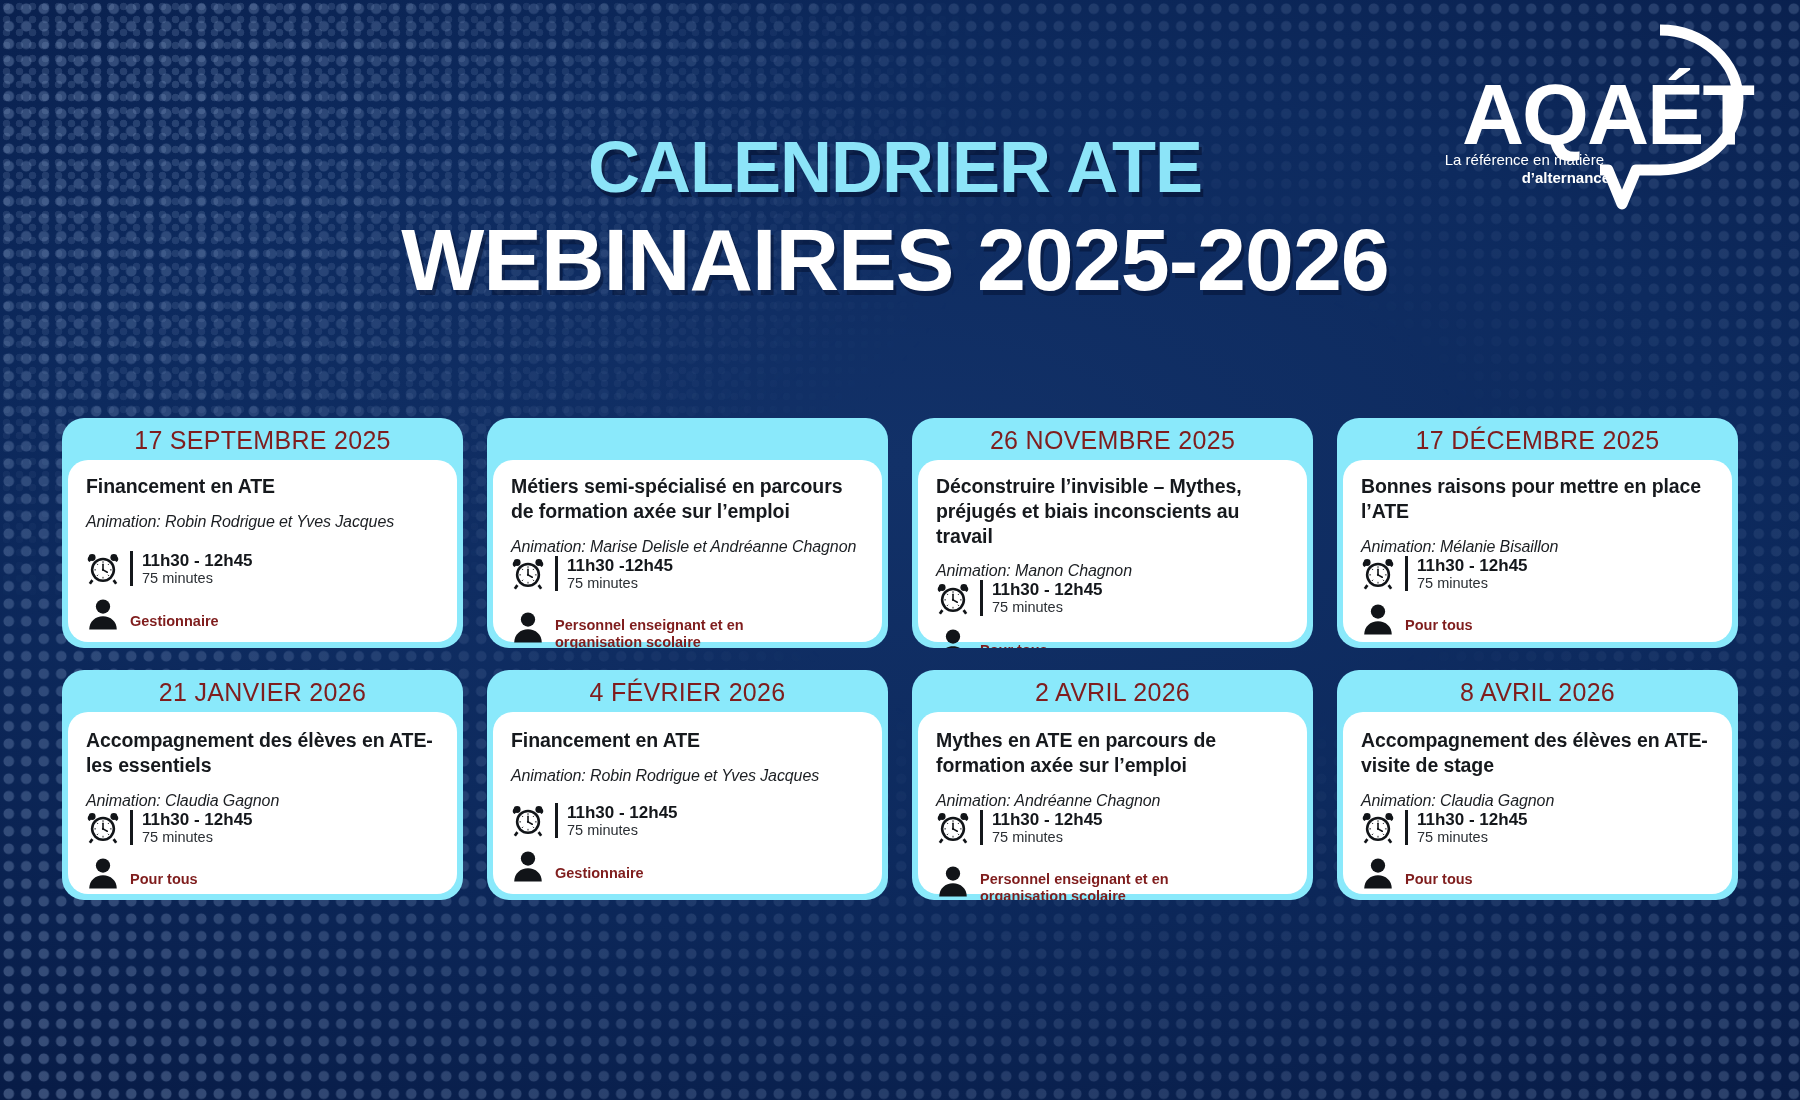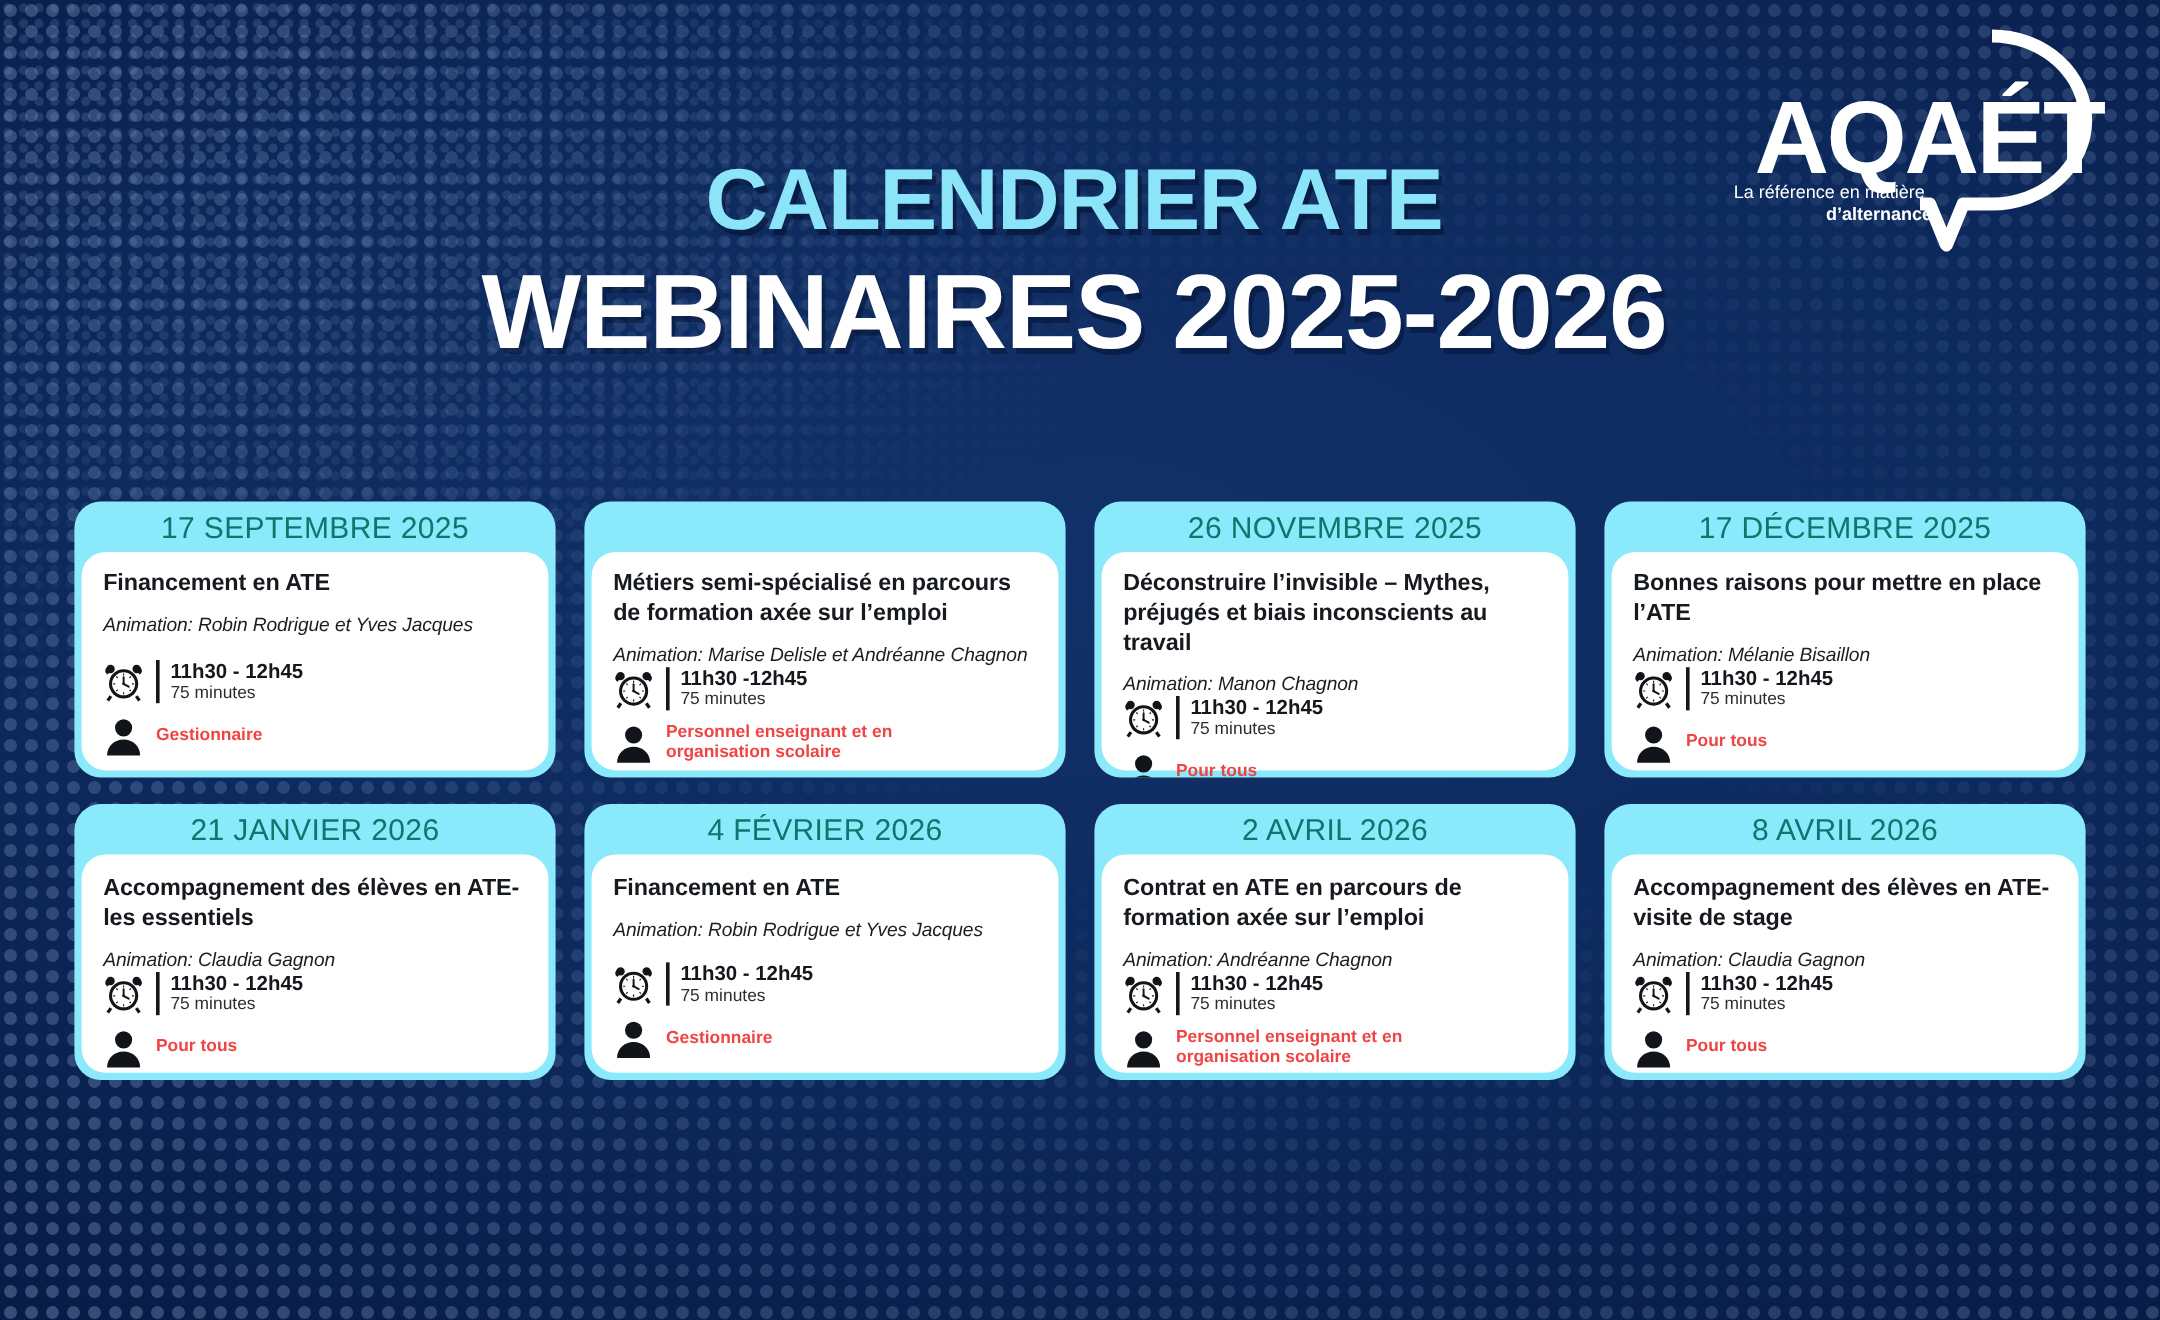--- a/index.html
+++ b/index.html
@@ -101,21 +101,21 @@
     background: #8ae9fb;
     border-radius: 22px;
     overflow: hidden;
   }
 
   .card-date {
     height: 44px;
     line-height: 44px;
     text-align: center;
     font-size: 25px;
-    color: #0f766e;
+    color: #7f1d1d;
     font-weight: 400;
     letter-spacing: 0.3px;
   }
 
   .card-body {
     position: absolute;
     left: 6px;
     right: 6px;
     top: 42px;
     bottom: 6px;
@@ -173,23 +173,24 @@
     color: #14171b;
     white-space: pre;
   }
   .time-dur {
     font-size: 14.5px;
     color: #2a2e33;
   }
   .audience-text {
     font-size: 14.5px;
     font-weight: bold;
-    color: #ef4444;
+    color: #7f1d1d;
     line-height: 1.16;
     max-width: 230px;
+    margin-top: 16px;
   }
 
   
   .grid .card.r2 .card-body { padding-top: 16px; }
 </style>
 </head>
 <body>
 
 <div id="poster">
 
@@ -532,21 +533,21 @@
           </span>
           <span class="audience-text">Gestionnaire</span>
         </div>
       </div>
     </div>
   </div>
 
   <div class="card r2">
     <div class="card-date">2 AVRIL 2026</div>
     <div class="card-body">
-      <div class="card-title">Contrat en ATE en parcours de formation axée sur l’emploi</div>
+      <div class="card-title">Mythes en ATE en parcours de formation axée sur l’emploi</div>
       <div class="card-animation">Animation: Andréanne Chagnon</div>
       <div class="meta">
         <div class="meta-row time">
           <span class="icon">
             <svg viewBox="0 0 40 40" xmlns="http://www.w3.org/2000/svg" aria-hidden="true">
               <g fill="#111418">
                 <path d="M7.5 6.2c-2.6-1.1-4.9 0.2-5.4 2.5-0.4 1.9 0.7 3.6 2.4 4.3l1.6-2.4c-0.9-0.4-1.3-1-1.1-1.7 0.2-0.8 1.1-1.1 2.1-0.7z"></path>
                 <circle cx="7.2" cy="7.6" r="4.1"></circle>
                 <circle cx="32.8" cy="7.6" r="4.1"></circle>
                 <path d="M32.5 6.2c2.6-1.1 4.9 0.2 5.4 2.5 0.4 1.9-0.7 3.6-2.4 4.3l-1.6-2.4c0.9-0.4 1.3-1 1.1-1.7-0.2-0.8-1.1-1.1-2.1-0.7z"></path>

